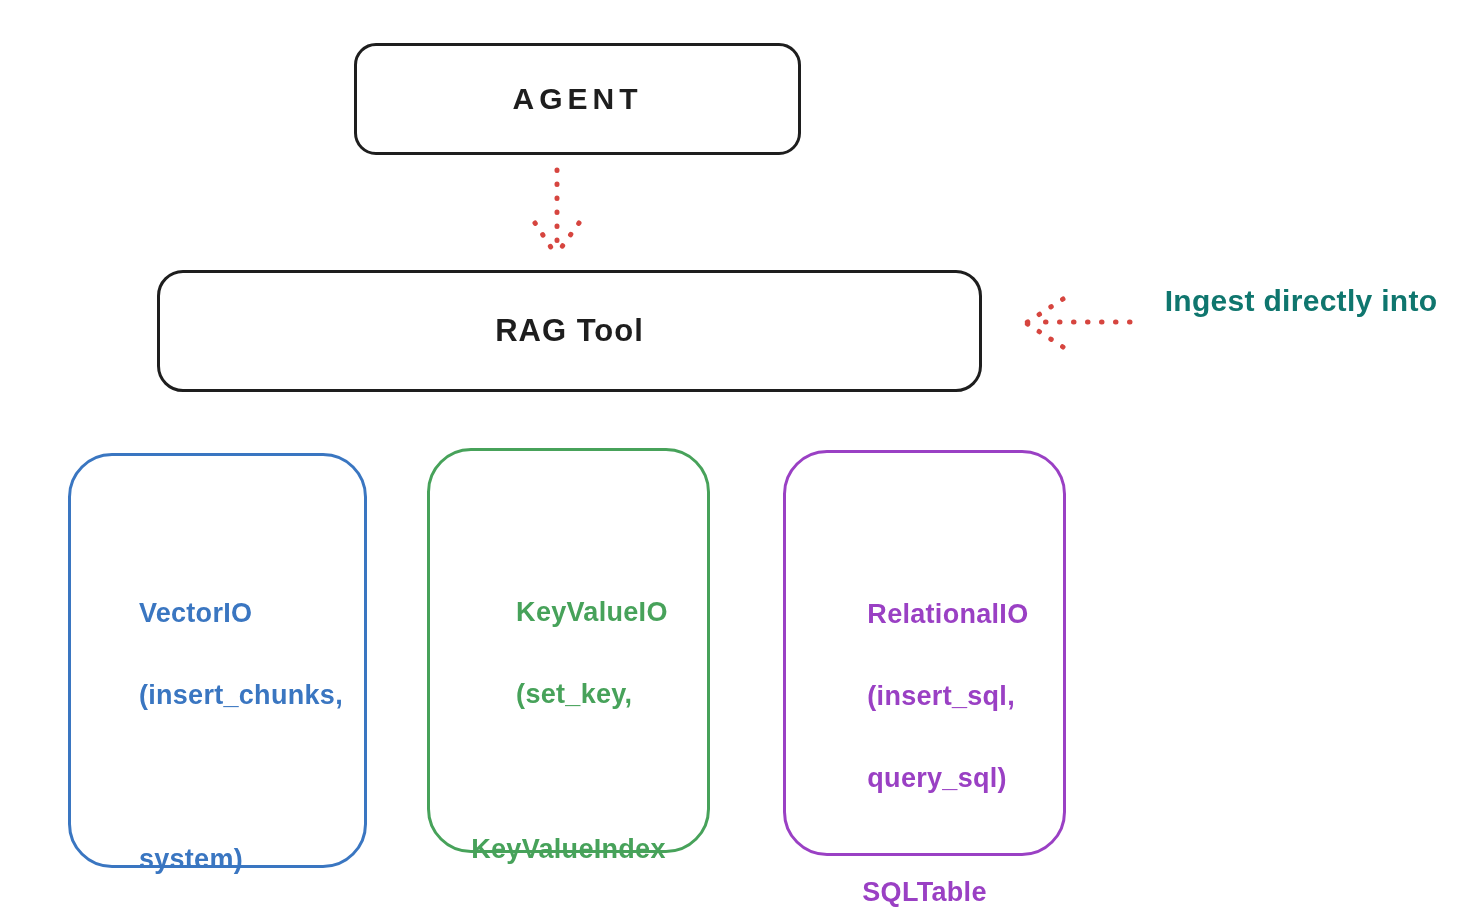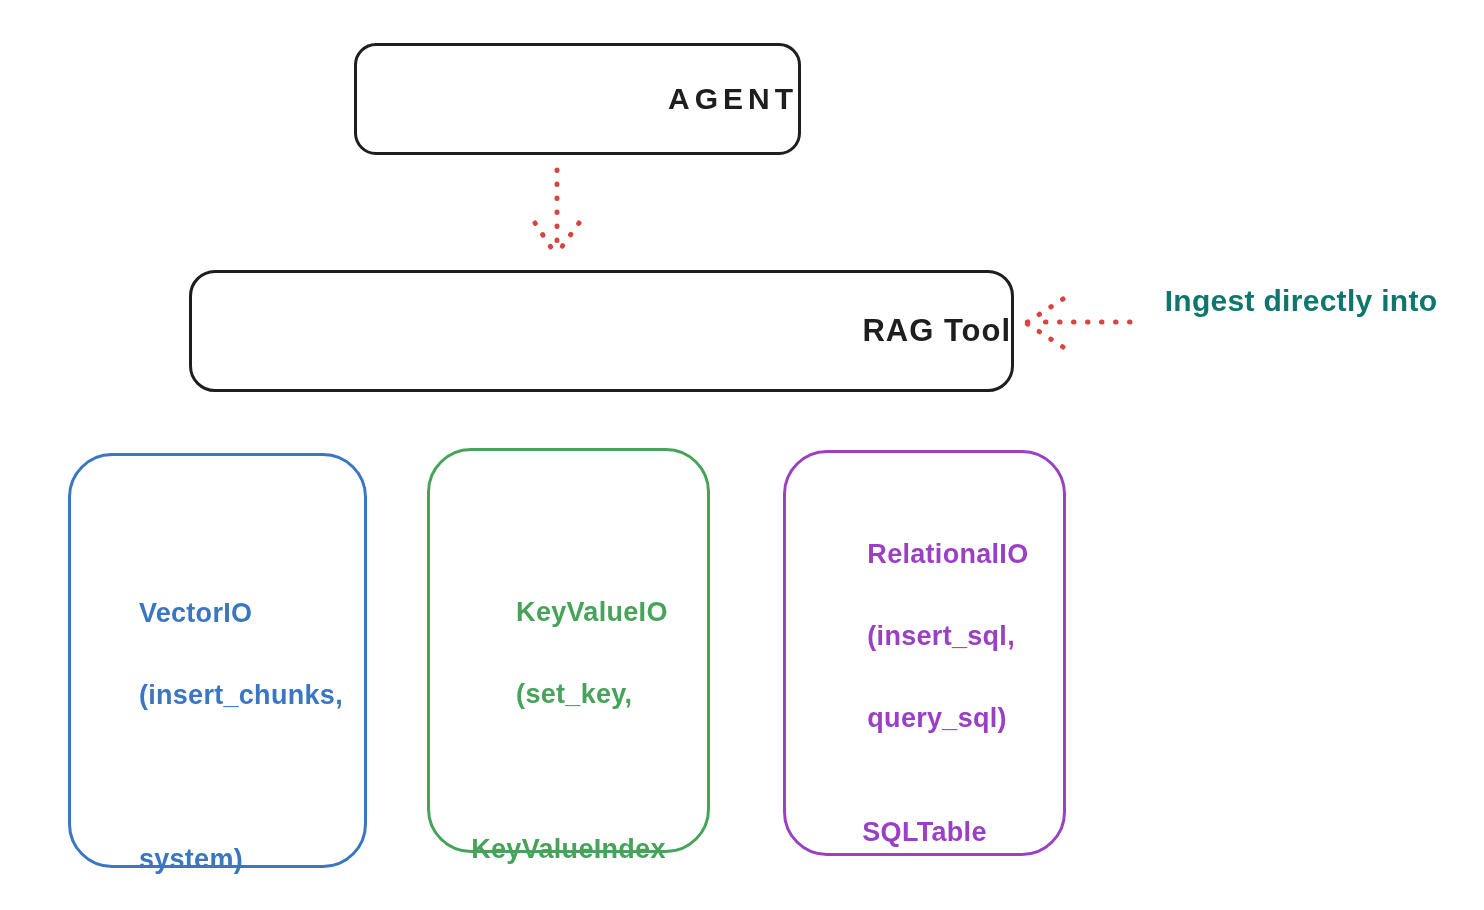--- a/index.html
+++ b/index.html
@@ -13,41 +13,40 @@
     height: 910px;
     background: #ffffff;
     font-family: "Liberation Sans", sans-serif;
     overflow: hidden;
   }
   .node {
     position: absolute;
     box-sizing: border-box;
     display: flex;
     align-items: center;
-    justify-content: flex-end;
+    justify-content: center;
     background: #ffffff;
   }
   .node-agent {
     left: 354px; top: 43px;
     width: 447px; height: 112px;
     border: 3.5px solid #1e1e1e;
     border-radius: 22px;
   }
   .node-agent .label {
     font-size: 30px;
     font-weight: 700;
     letter-spacing: 5px;
     color: #1e1e1e;
   }
   .node-rag {
     left: 157px; top: 270px;
     width: 825px; height: 122px;
     border: 3.5px solid #1e1e1e;
     border-radius: 26px;
-    margin-left: 32px;
   }
   .node-rag .label {
     font-size: 31px;
     font-weight: 600;
     letter-spacing: 1px;
     color: #1e1e1e;
   }
   .io-box {
     position: absolute;
     box-sizing: border-box;
@@ -78,21 +77,21 @@
     width: 283px; height: 405px;
     border: 3px solid #47a25a;
     color: #47a25a;
     padding-top: 100px;
   }
   .io-relational {
     left: 783px; top: 450px;
     width: 283px; height: 406px;
     border: 3px solid #9a40c4;
     color: #9a40c4;
-    padding-top: 40px;
+    padding-top: 100px;
   }
   .annotation {
     position: absolute;
     left: 1128px; top: 280px;
     width: 346px;
     text-align: center;
     font-size: 30px;
     line-height: 41px;
     font-weight: 700;
     letter-spacing: 0.3px;

